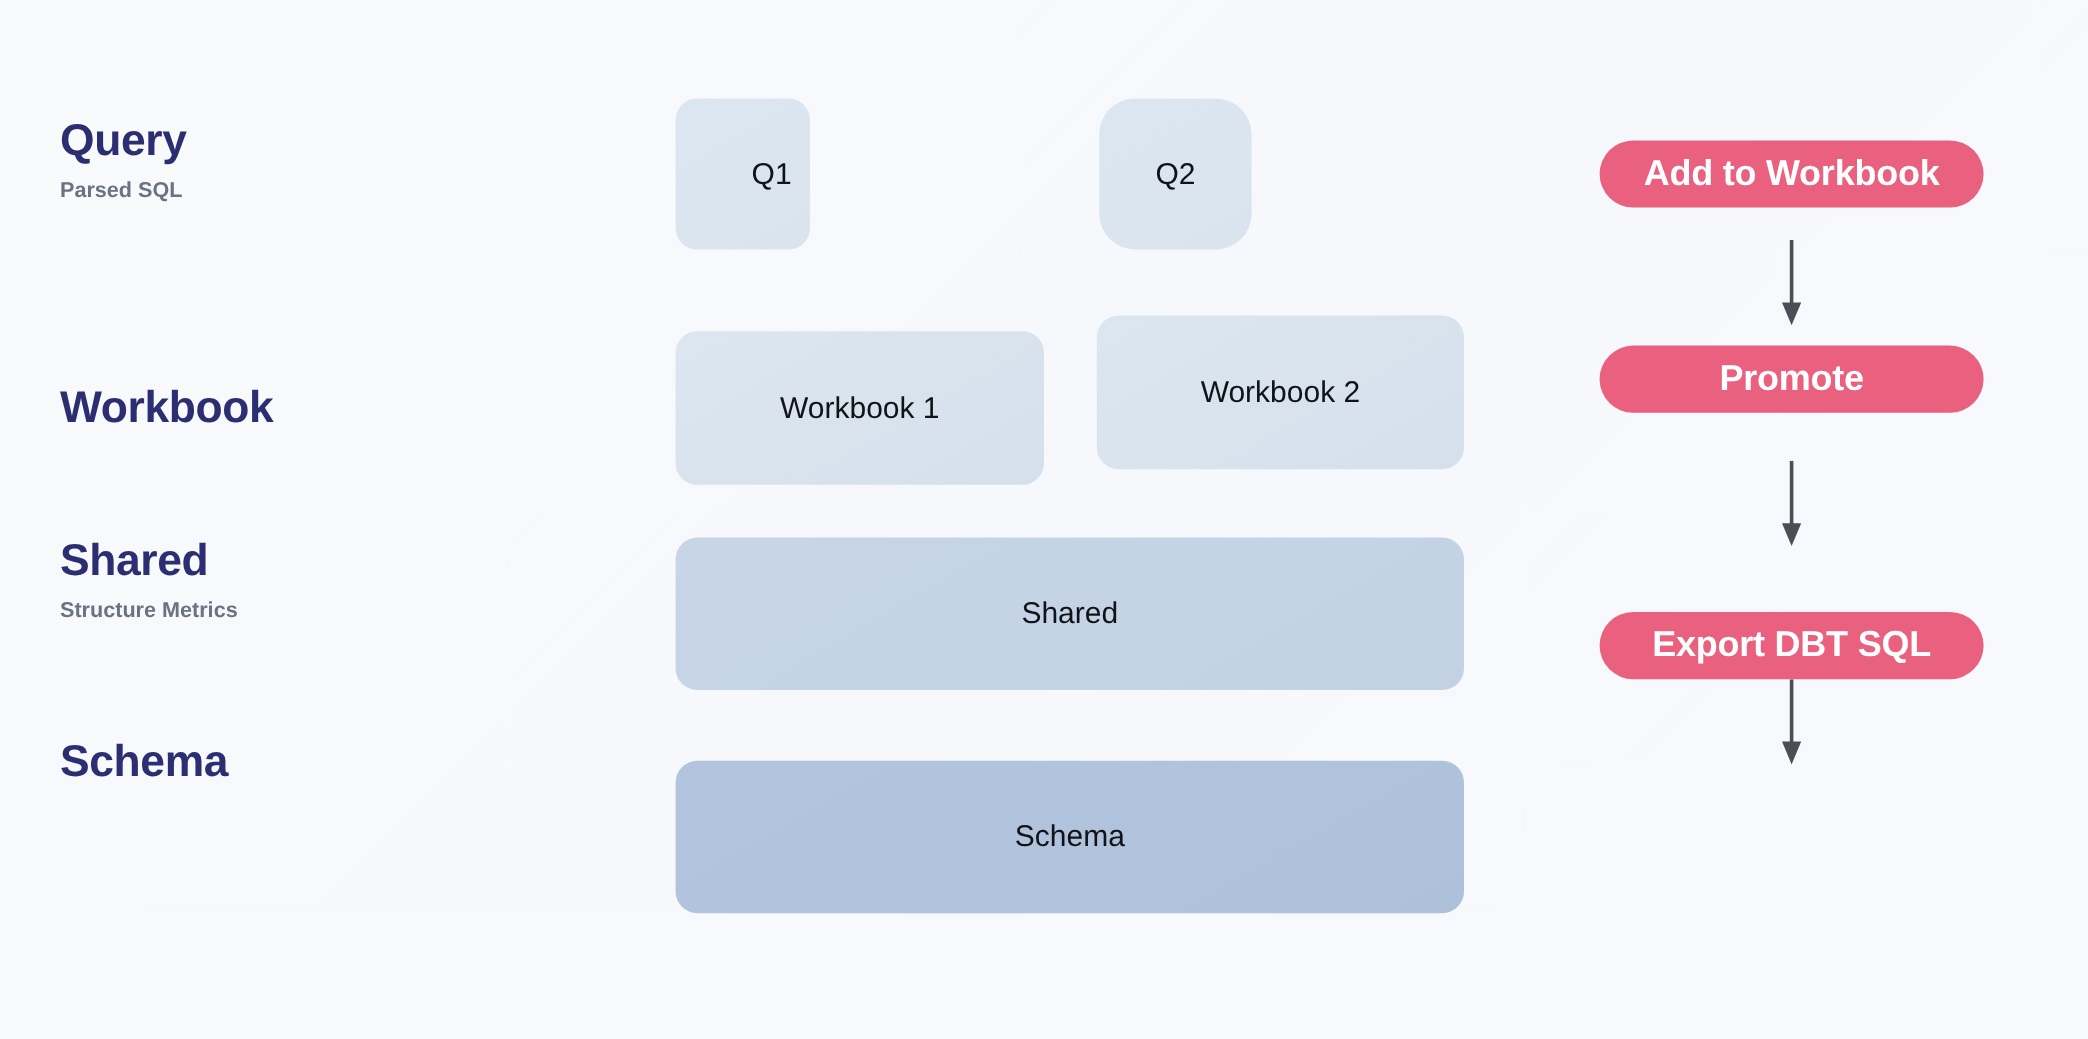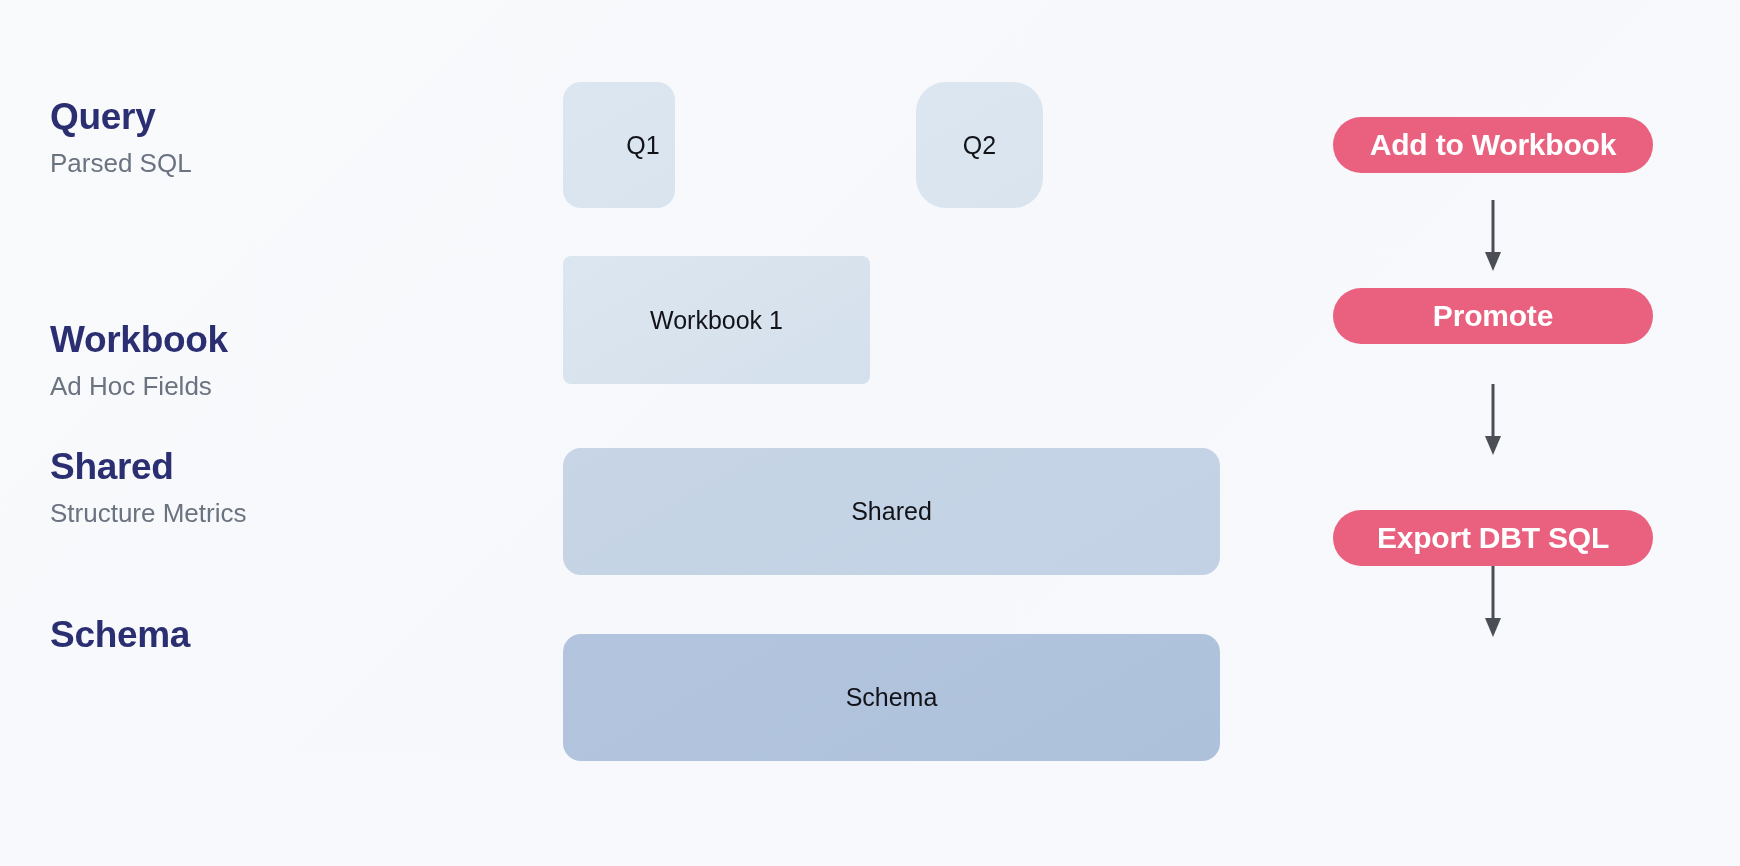--- a/index.html
+++ b/index.html
@@ -28,25 +28,25 @@
   }
   .row-label .title {
     font-size: 37px;
     font-weight: bold;
     color: #2b2f72;
     letter-spacing: -0.3px;
     line-height: 1.1;
     margin: 0;
   }
   .row-label .subtitle {
-    font-size: 26px;
+    font-size: 18px;
     color: #6b7280;
     line-height: 1.2;
     margin: 10px 0 0 0;
-    font-weight: normal;
+    font-weight: bold;
   }
 
   .label-query    { top: 97px; }
   .label-workbook { top: 277px; margin-top: 43px; }
   .label-shared   { top: 447px; }
   .label-schema   { top: 615px; }
 
   
   .block {
     position: absolute;
@@ -66,24 +66,24 @@
     border-radius: 18px;
     padding-left: 48px;
   }
   .block-q2 {
     left: 916px; top: 82px;
     width: 127px; height: 126px;
     background: linear-gradient(150deg, #dce6f0 0%, #d9e4ef 100%);
     border-radius: 30px;
   }
   .block-wb1 {
-    left: 563px; top: 256px;
+    left: 563px; top: 276px;
     width: 307px; height: 128px;
     background: linear-gradient(150deg, #dce6f0 0%, #d4e0ec 100%);
-    border-radius: 8px;
+    border-radius: 18px;
   }
   .block-wb2 {
     left: 914px; top: 263px;
     width: 306px; height: 128px;
     background: linear-gradient(150deg, #dce6f0 0%, #d4e0ec 100%);
     border-radius: 18px;
   }
   .block-shared {
     left: 563px; top: 448px;
     width: 657px; height: 127px;
@@ -137,36 +137,36 @@
 
 <div id="canvas">
 
   <div class="row-label label-query">
     <div class="title">Query</div>
     <div class="subtitle">Parsed SQL</div>
   </div>
 
   <div class="row-label label-workbook">
     <div class="title">Workbook</div>
-    <div class="subtitle">Ad Hoc Fields</div>
   </div>
 
   <div class="row-label label-shared">
     <div class="title">Shared</div>
     <div class="subtitle">Structure Metrics</div>
   </div>
 
   <div class="row-label label-schema">
     <div class="title">Schema</div>
   </div>
 
   <div class="block block-q1">Q1</div>
   <div class="block block-q2">Q2</div>
 
   <div class="block block-wb1">Workbook 1</div>
+  <div class="block block-wb2">Workbook 2</div>
 
   <div class="block block-shared">Shared</div>
 
   <div class="block block-schema">Schema</div>
 
   <button class="action-btn btn-add">Add to Workbook</button>
 
   <span class="flow-arrow arrow-1">
     <svg width="32" height="72" viewBox="0 0 32 72" aria-hidden="true">
       <line x1="16" y1="0" x2="16" y2="58" stroke="#4b4f55" stroke-width="3"></line>

